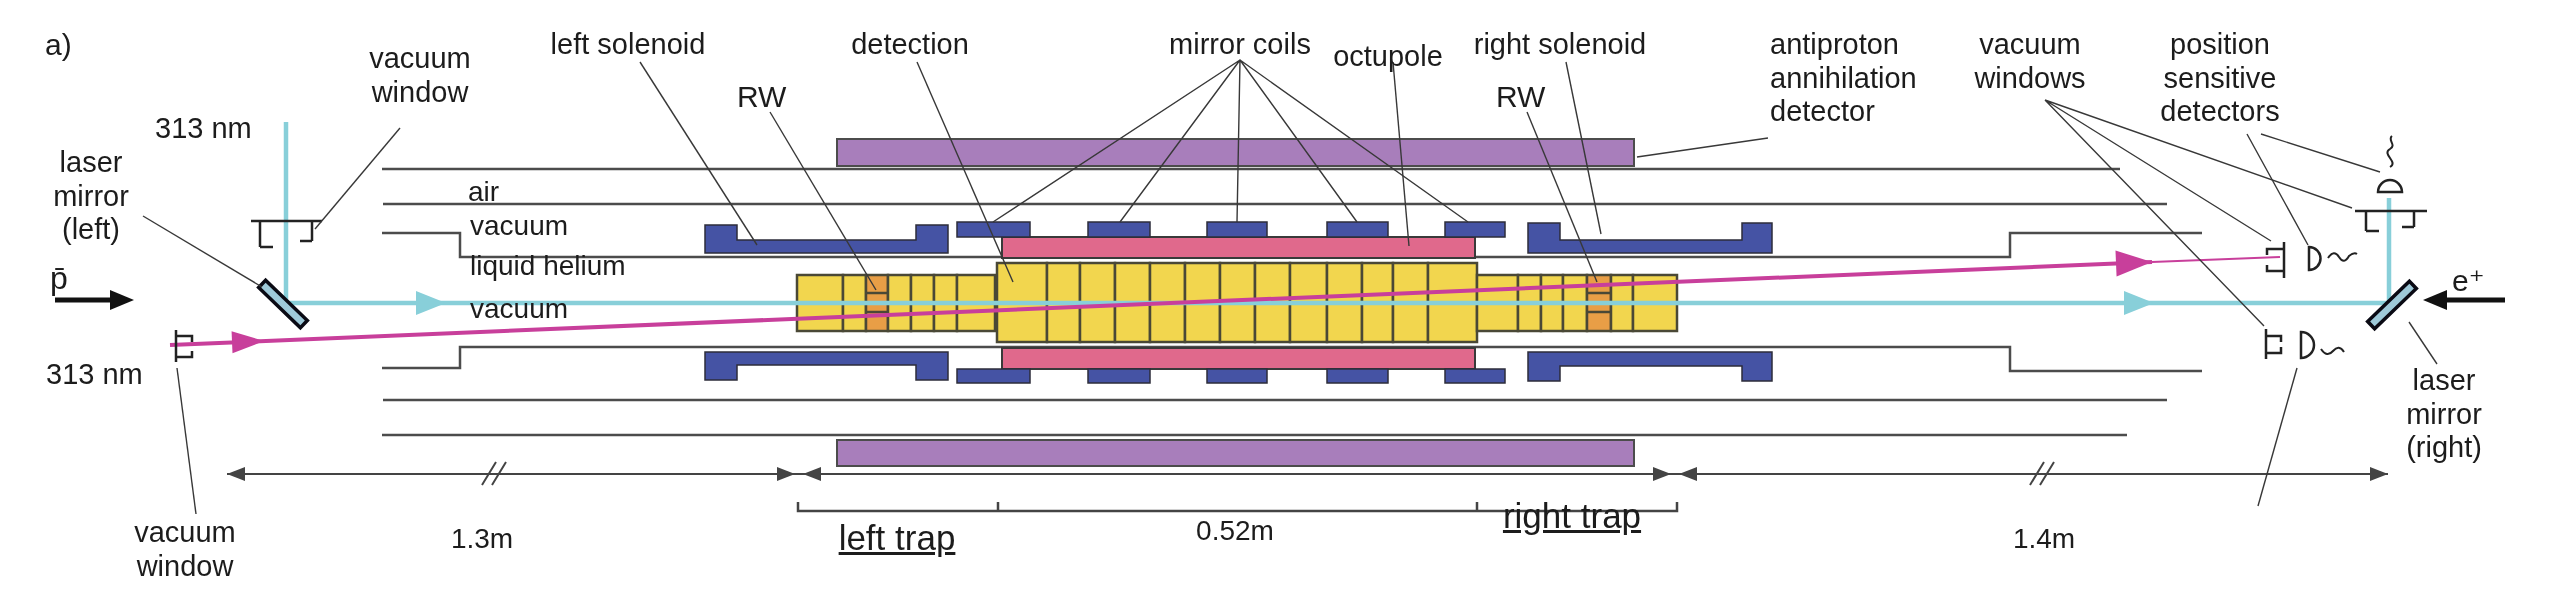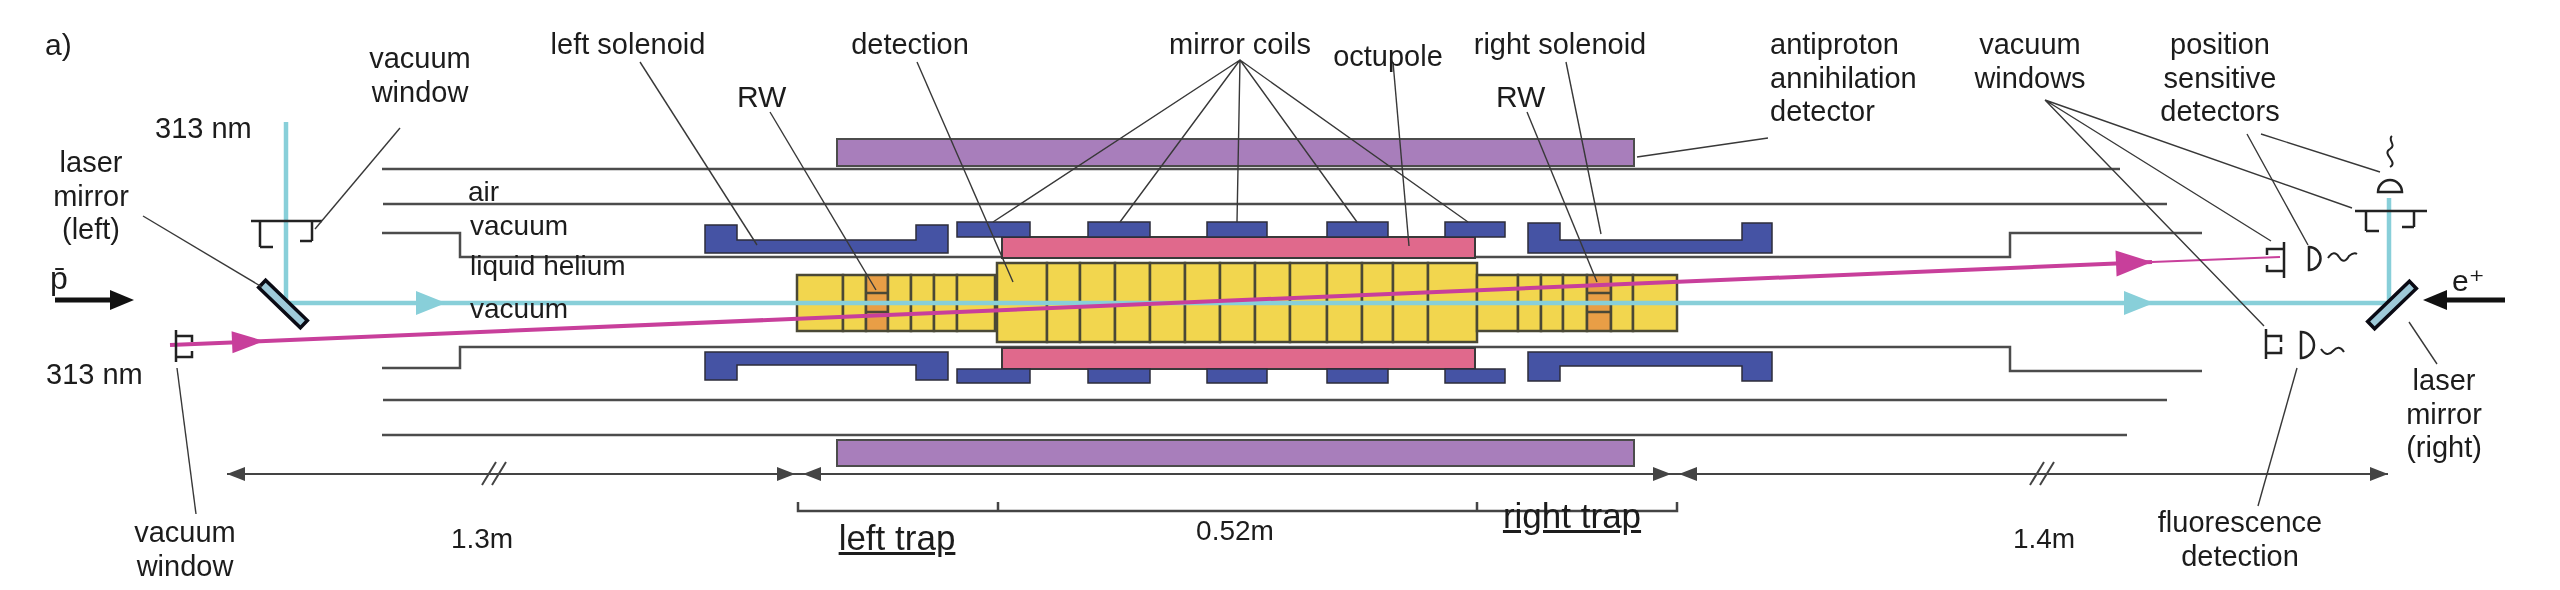--- a/index.html
+++ b/index.html
@@ -200,21 +200,19 @@
 <div class="lbl fs28" style="left:468px;top:140px;">air</div>
 <div class="lbl fs28" style="left:470px;top:174px;">vacuum</div>
 <div class="lbl fs28" style="left:470px;top:214px;">liquid helium</div>
 <div class="lbl fs28" style="left:470px;top:257px;">vacuum</div>
 <div class="lbl" style="left:46px;top:358px;">313 nm</div>
 <div class="lbl ctr" style="left:185px;top:516px;">vacuum
 window</div>
 <div class="lbl ctr" style="left:2444px;top:364px;">laser
 mirror
 (right)</div>
-<div class="lbl ctr" style="left:2240px;top:506px;">fluorescence
-detection</div>
 <div class="lbl fs28 ctr" style="left:482px;top:487px;">1.3m</div>
 <div class="lbl fs28 ctr" style="left:1235px;top:479px;">0.52m</div>
 <div class="lbl fs28 ctr" style="left:2044px;top:487px;">1.4m</div>
 <div class="lbl fs31 ctr" style="left:897px;top:518px;">left trap</div>
 <div class="lbl fs31 ctr" style="left:1572px;top:496px;">right trap</div>
 
 </div>
 
 </body></html>

